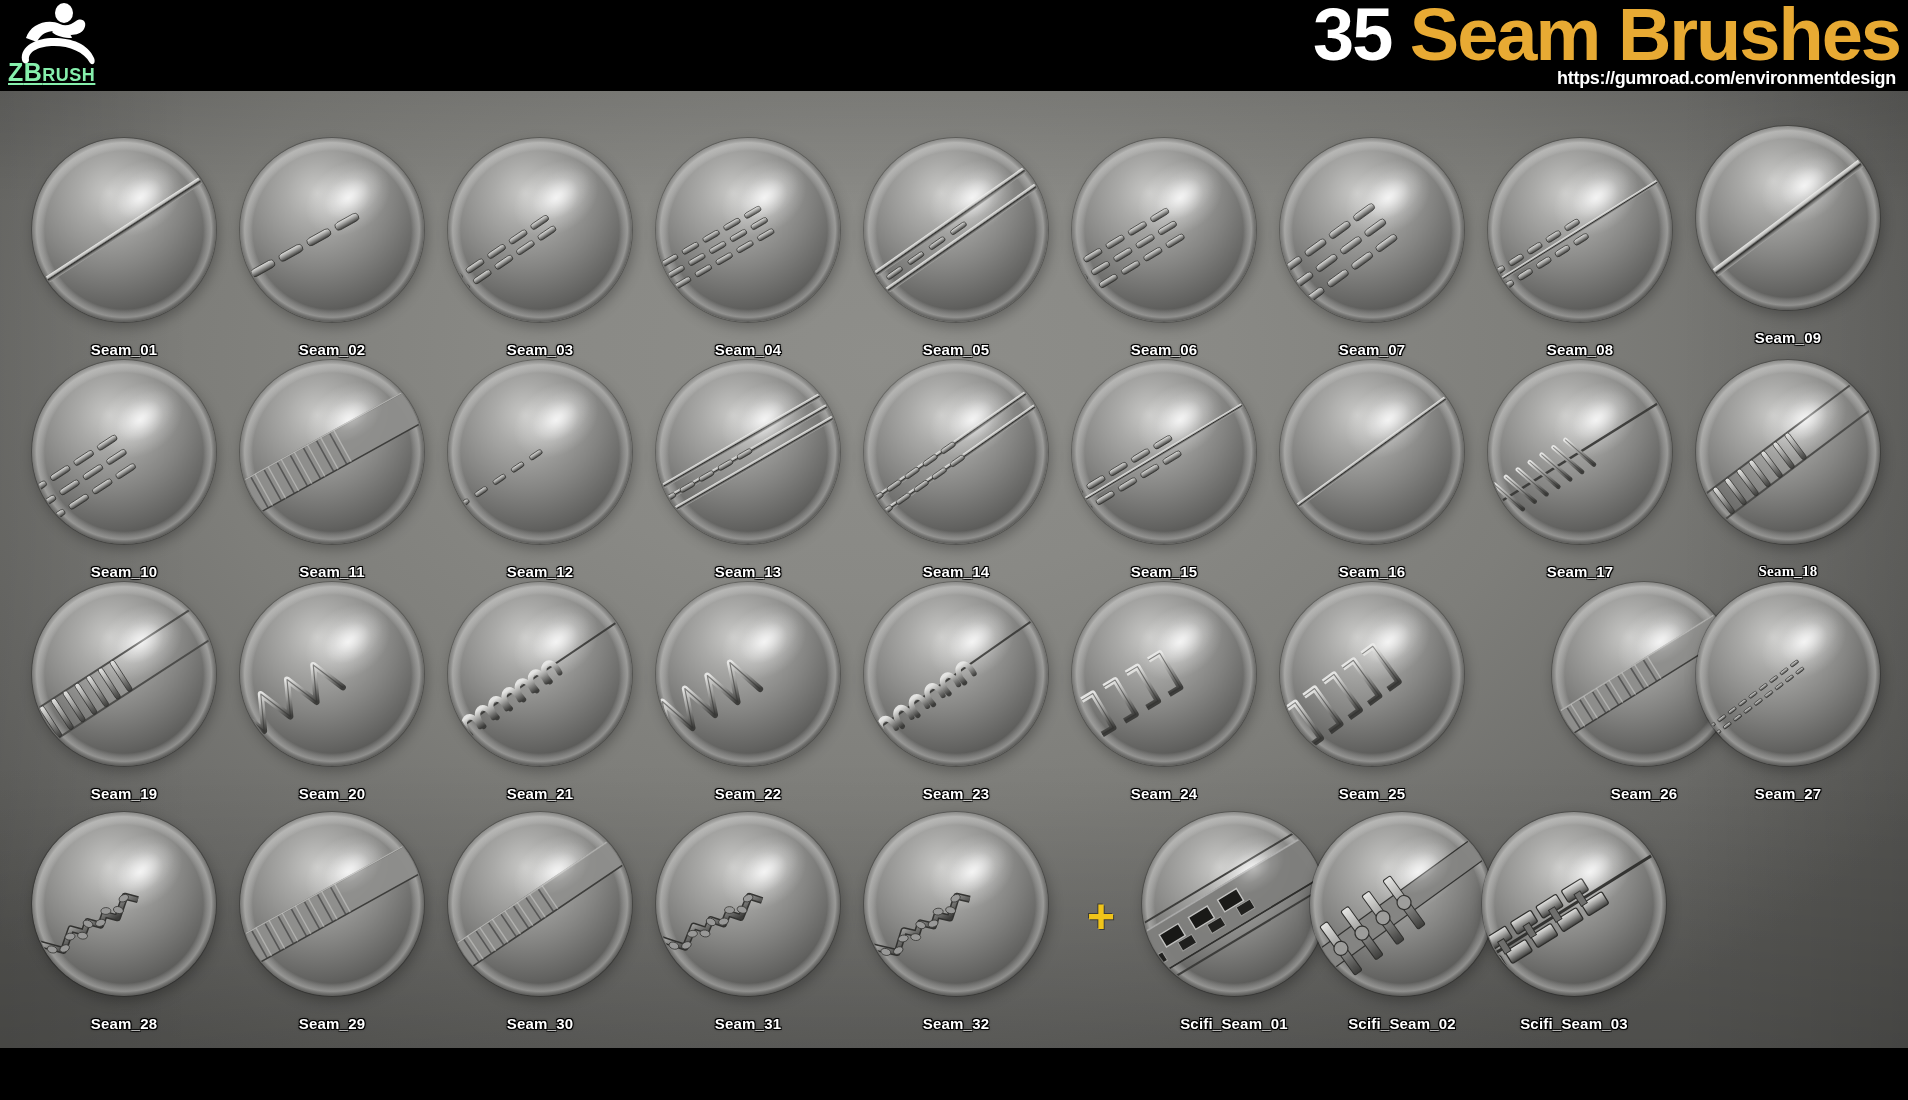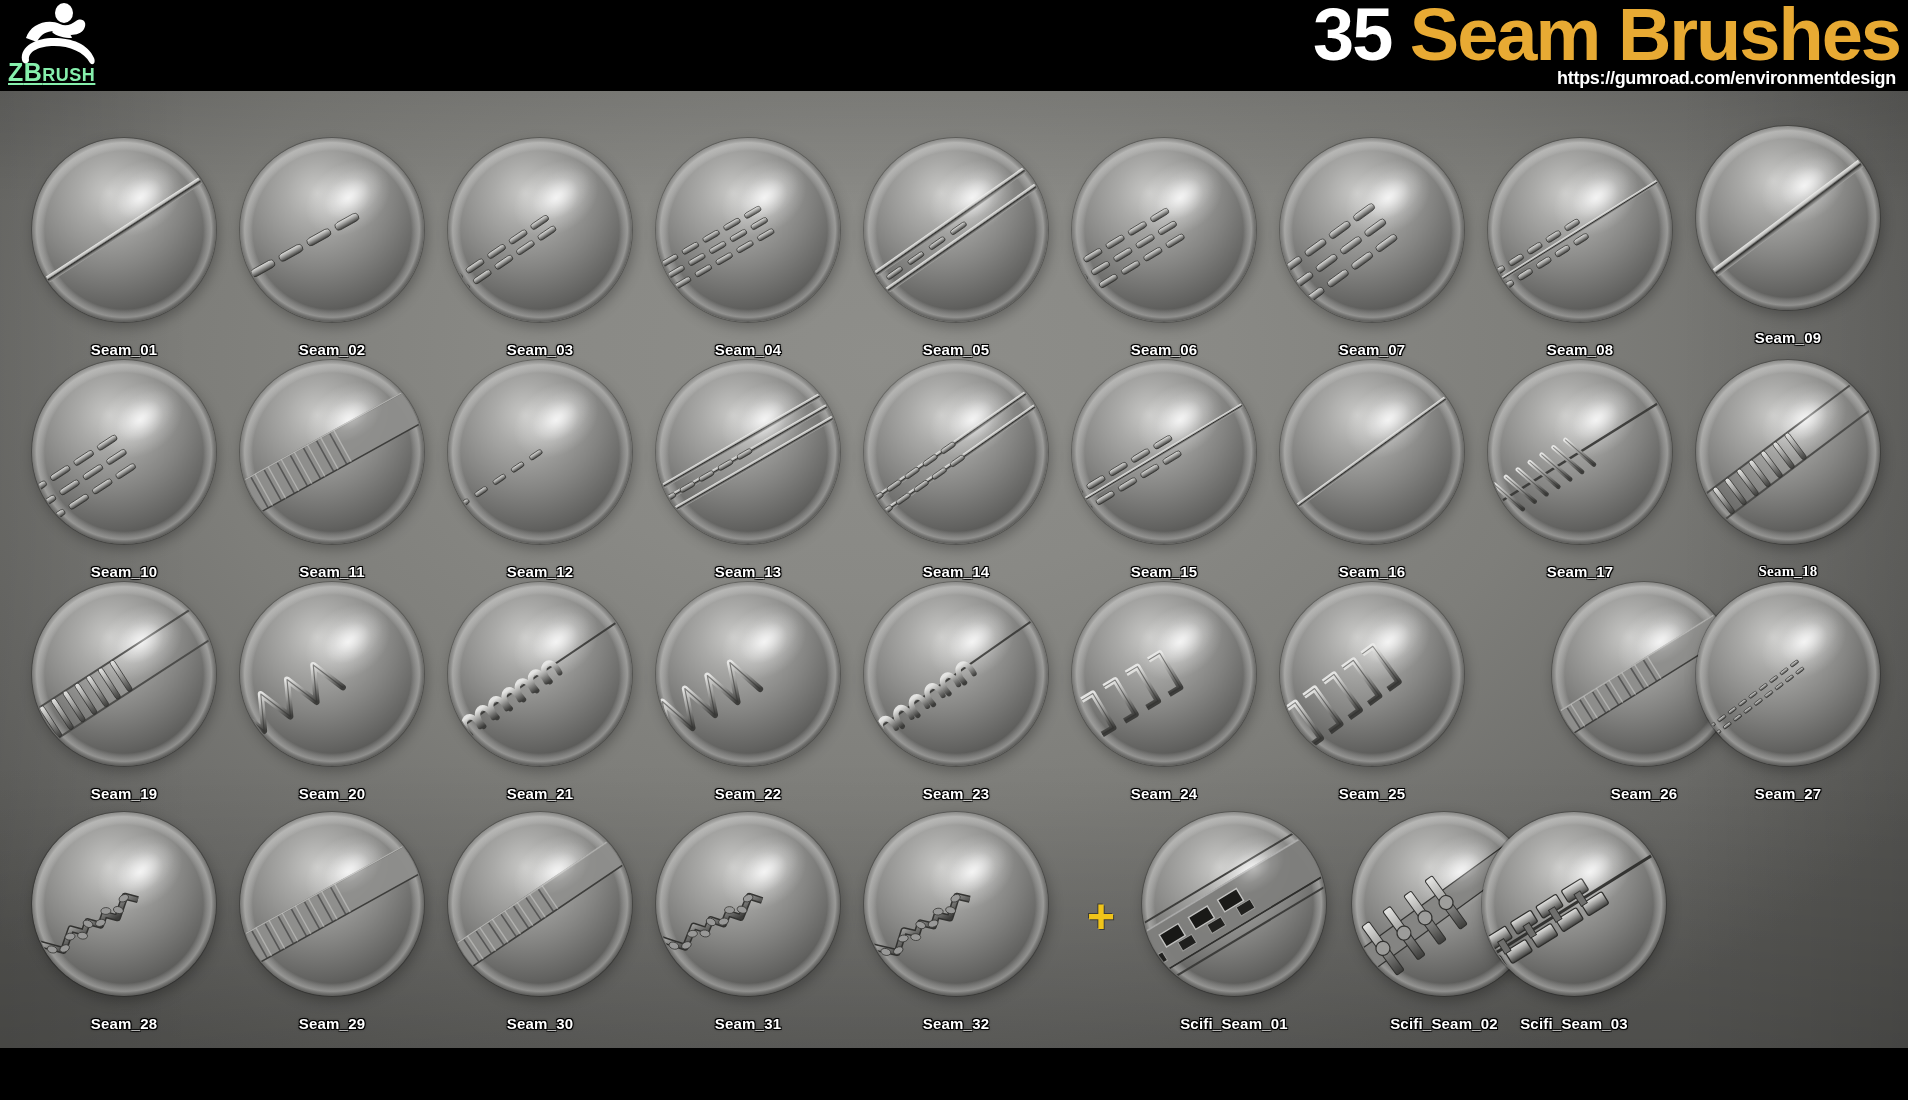--- a/index.html
+++ b/index.html
@@ -2427,21 +2427,21 @@
                 <rect x="58" y="96" width="16" height="10" fill="#1c1c1a" stroke="#9c9c9a" stroke-width="1"></rect>
                 <rect x="80" y="80" width="22" height="14" fill="#141412" stroke="#c4c4c2" stroke-width="1.4"></rect>
                 <rect x="92" y="96" width="16" height="10" fill="#1c1c1a" stroke="#9c9c9a" stroke-width="1"></rect>
               </g>
             </g>
             <ellipse cx="112" cy="56" rx="34" ry="22" fill="url(#hl33)" transform="rotate(-34 112 56)" opacity="0.55"></ellipse>
           </svg>
         </div>
         <div class="label">Scifi_Seam_01</div>
       </div>
-      <div class="cell" style="left: 1340px; top: 812px;">
+      <div class="cell" style="left: 1298px; top: 812px;">
         <div class="sphere">
           <svg width="184" height="184" viewBox="0 0 184 184">
     <defs>
       <radialGradient id="bg34" cx="42%" cy="30%" r="78%">
         <stop offset="0%" stop-color="#c9c9c7"></stop>
         <stop offset="22%" stop-color="#a9a9a7"></stop>
         <stop offset="52%" stop-color="#858583"></stop>
         <stop offset="78%" stop-color="#636361"></stop>
         <stop offset="95%" stop-color="#4a4a48"></stop>
         <stop offset="100%" stop-color="#3b3b39"></stop>

